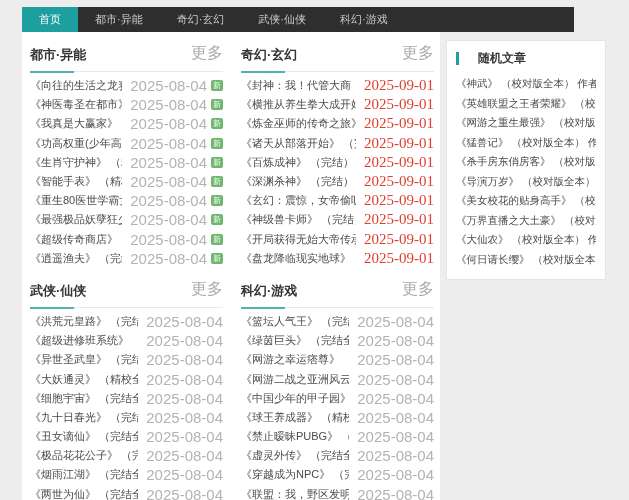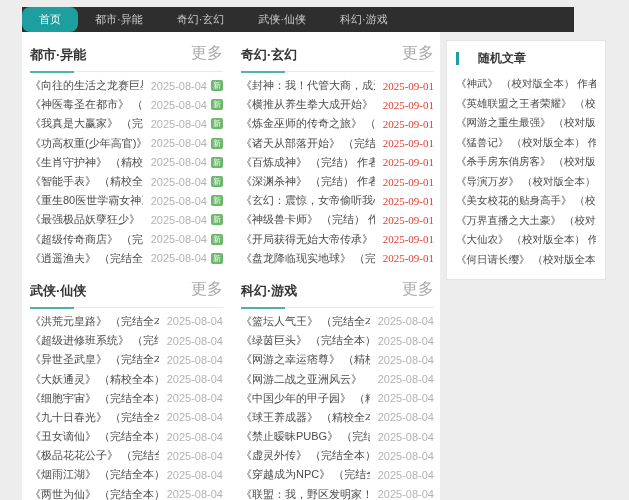--- a/index.html
+++ b/index.html
@@ -5,35 +5,35 @@
   html,body{margin:0;padding:0;}
   body{
     width:629px;height:500px;overflow:hidden;
     background:#ededed;
     font-family:"Liberation Sans","DejaVu Sans",sans-serif;
     -webkit-font-smoothing:antialiased;
   }
   .wrap{margin-left:22px;width:585px;}
   
   .nav{margin-top:7px;width:552px;height:25px;background:#2e2e2e;display:flex;}
-  .tab{display:block;color:#c9c9c9;font-size:11px;line-height:25px;padding:0 17px;text-decoration:none;cursor:pointer;border-radius:8px;}
+  .tab{display:block;color:#c9c9c9;font-size:11px;line-height:25px;padding:0 17px;text-decoration:none;cursor:pointer;}
   .tab.active{background:#1c9f9e;color:#fff;}
   
   .main{display:flex;align-items:flex-start;}
   .content{background:#fff;width:404px;padding:0 6px 0 8px;min-height:468px;}
   .cols{display:flex;gap:18px;}
   .section{flex:1;min-width:0;}
   .sec-head{display:flex;justify-content:space-between;align-items:flex-end;border-bottom:1px solid #e9e9e9;padding:11px 0 7px;}
   .sec-title{font-size:13px;font-weight:bold;color:#333;position:relative;}
   .sec-title::after{content:'';position:absolute;left:0;bottom:-9px;width:44px;height:2px;background:#4fb3ad;}
   .more{font-size:16px;color:#aaa;text-decoration:none;cursor:pointer;}
   .sec-body{padding-top:4px;}
   .row{display:flex;align-items:center;height:19.2px;}
   .rtext{flex:1;min-width:0;overflow:hidden;white-space:nowrap;font-size:11px;color:#4b4b4b;cursor:pointer;}
-  .rdate{font-size:11px;color:#b3b3b3;margin-left:8px;white-space:nowrap;}
+  .rdate{font-size:15px;color:#b3b3b3;margin-left:8px;white-space:nowrap;}
   .rdate.red{color:#e23d30;font-family:Liberation Serif, serif;}
   .badge{background:#6cb76b;color:#fff;font-size:8px;line-height:11px;height:11px;padding:0 2px;border-radius:2px;margin-left:4px;}
   
   .sidebar{width:160px;margin-left:6px;}
   .side-card{background:#fff;border:1px solid #e4e4e4;margin-top:8px;padding:9px 9px 10px;}
   .side-title-wrap{display:flex;align-items:center;margin-bottom:7px;}
   .side-marker{width:3px;height:13px;background:#1c9f9e;margin-right:6px;}
   .side-title{font-size:12px;font-weight:bold;color:#333;padding-left:13px;}
   .side-row{height:19.5px;line-height:19.5px;font-size:10.5px;color:#4b4b4b;overflow:hidden;white-space:nowrap;cursor:pointer;}
 </style>

